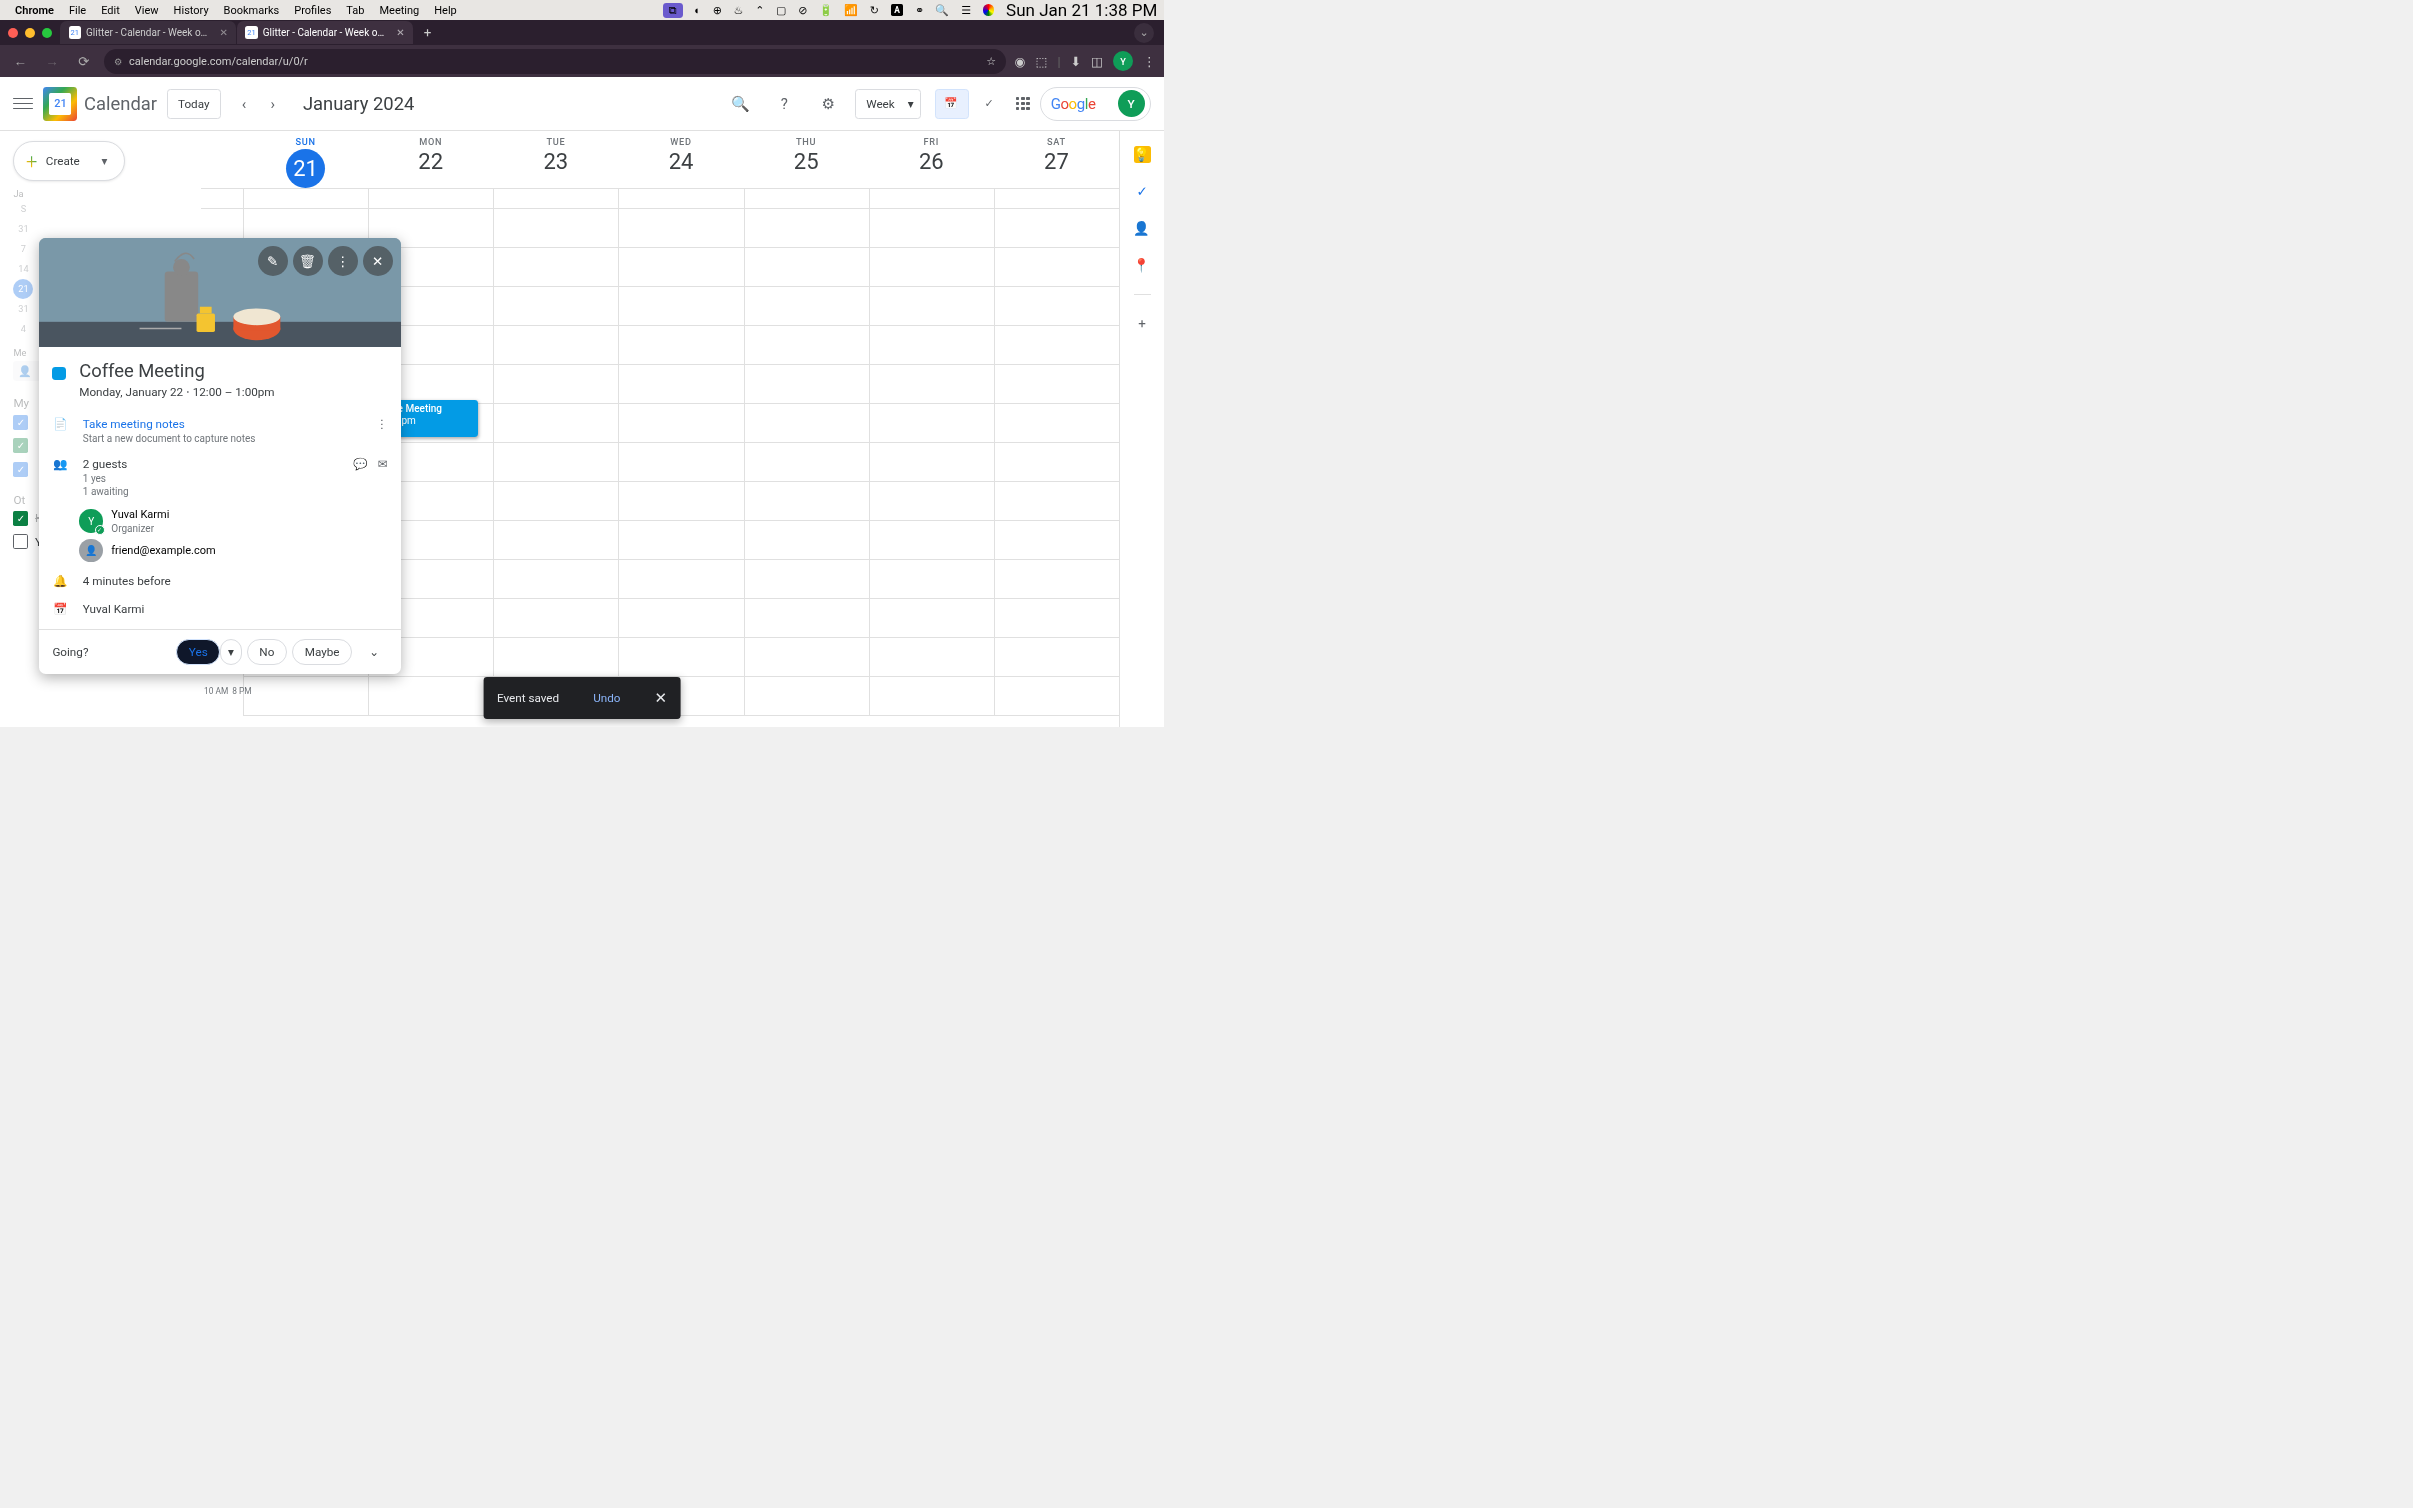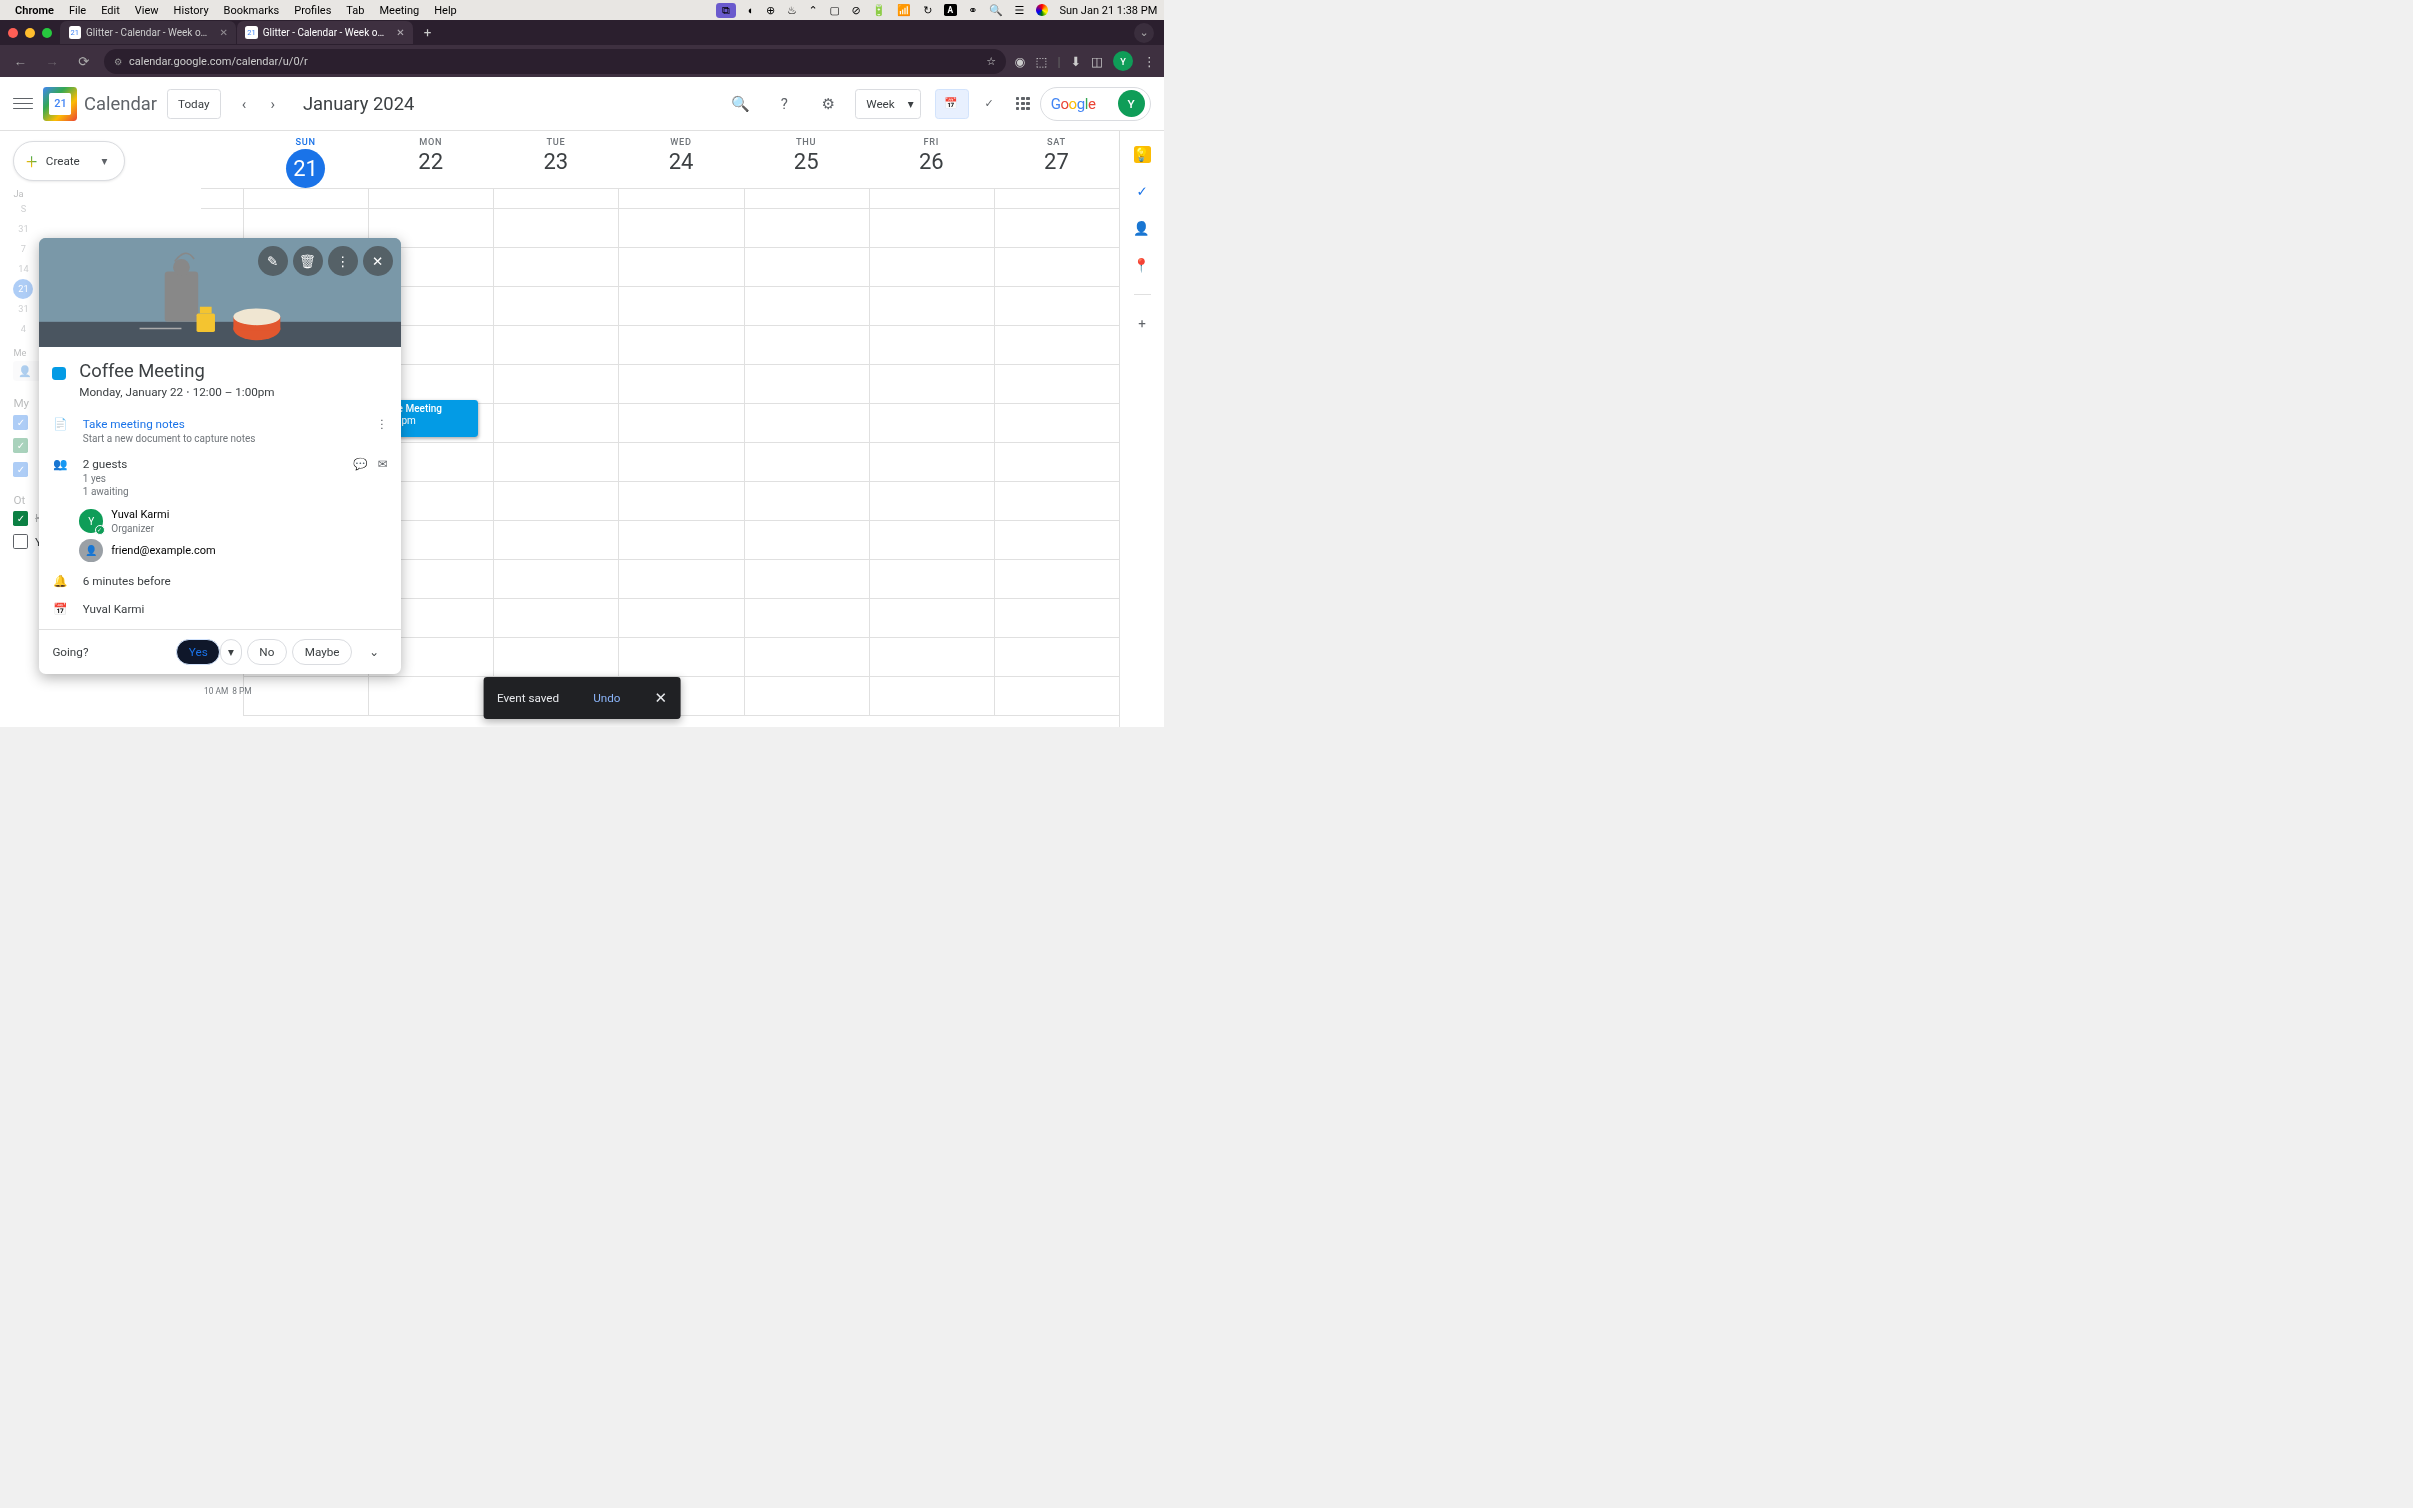--- a/index.html
+++ b/index.html
@@ -5,21 +5,21 @@
     * { margin: 0; padding: 0; box-sizing: border-box; font-family: -apple-system, BlinkMacSystemFont, "Segoe UI", Roboto, Arial, sans-serif; }
     body { background: #f0f0f0; width: 1164px; height: 727px; overflow: hidden; font-size: 11px; }
     
     
     .macos-menubar { background: #e8e6e3; height: 20px; display: flex; align-items: center; padding: 0 6.7px; font-size: 11px; }
     .macos-menubar .apple { font-size: 11.7px; margin-right: 8.4px; }
     .macos-menubar .menu-item { margin-right: 15px; cursor: default; text-align: center; }
     .macos-menubar .menu-item.bold { font-weight: 600; }
     .macos-menubar .right { margin-left: auto; display: flex; align-items: center; gap: 11.7px; }
     .macos-menubar .right .status-icon { font-size: 11px; }
-    .macos-menubar .clock { font-size: 11px; }
+    .macos-menubar .clock { font-size: 17px; }
     .purple-icon { background: #6a5acd; border-radius: 3.4px; width: 20px; height: 15px; display: inline-flex; align-items: center; justify-content: center; }
     .a-icon { background: #000; color: #fff; padding: 0.8px 3.4px; border-radius: 1.7px; font-size: 8.4px; font-weight: bold; }
     .rainbow { width: 11.7px; height: 11.7px; border-radius: 50%; background: conic-gradient(red, orange, yellow, green, blue, purple, red); }
     
     
     .chrome-tabs { background: #2b1f2e; height: 25px; display: flex; align-items: center; padding-left: 8.4px; }
     .chrome-tabs .traffic { display: flex; gap: 6.7px; margin-right: 8.4px; }
     .chrome-tabs .traffic .dot { width: 10px; height: 10px; border-radius: 50%; }
     .chrome-tabs .tab { display: flex; align-items: center; background: #3a2e3d; color: #ccc; height: 23.5px; padding: 0 8.4px; border-radius: 6.7px 6.7px 0 0; font-size: 10px; margin-right: 0.8px; max-width: 176px; gap: 5px; }
     .chrome-tabs .tab.active { background: #3e3040; color: #fff; }
@@ -576,21 +576,21 @@
           <div>Yuval Karmi</div>
           <div class="subtle">Organizer</div>
         </div>
       </div>
       <div class="guest-row">
         <span class="guest-avatar p">👤</span>
         <div>friend@example.com</div>
       </div>
       <div class="popup-row" style="margin-top:5px">
         <span class="row-icon">🔔</span>
-        <div class="row-content">6 minutes before</div>
+        <div class="row-content">4 minutes before</div>
       </div>
       <div class="popup-row">
         <span class="row-icon">📅</span>
         <div class="row-content">Yuval Karmi</div>
       </div>
     </div>
     <div class="popup-footer">
       <span>Going?</span>
       <div class="rsvp-group">
         <span class="rsvp-btn sel">Yes</span>

